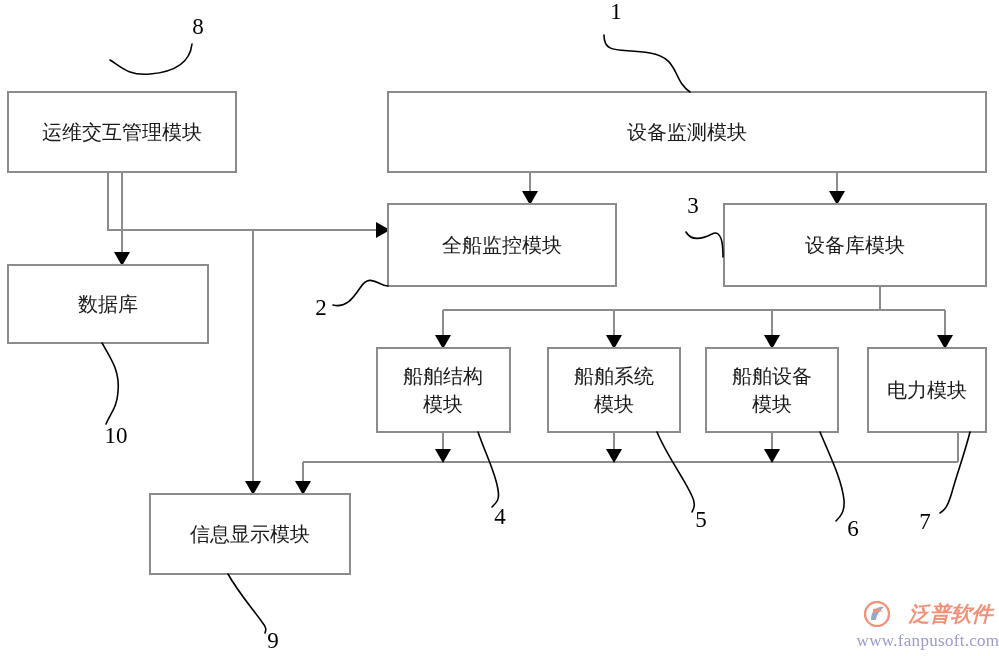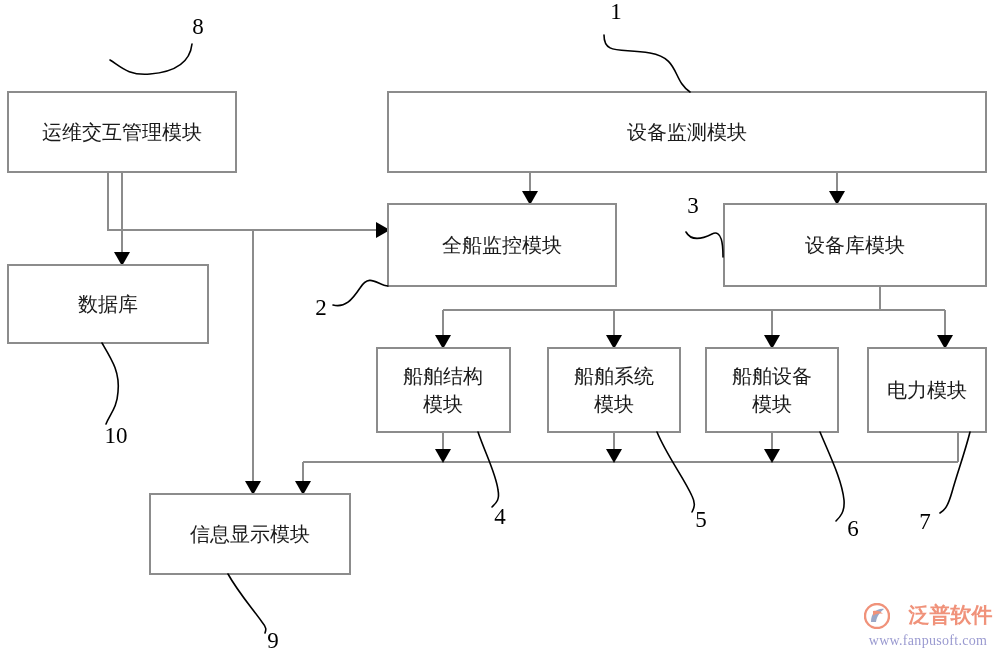--- a/index.html
+++ b/index.html
@@ -71,37 +71,38 @@
     flex-direction: column;
     align-items: center;
     justify-content: center;
     pointer-events: none;
   }
   .wm-top {
     display: flex;
     align-items: center;
     gap: 19px;
     height: 30px;
+    font-style: italic;
   }
   .wm-mark {
     width: 26px;
     height: 26px;
     flex: 0 0 auto;
   }
   .wm-name {
     font-family: "DejaVu Sans", "Liberation Sans", sans-serif;
     font-size: 21px;
     font-weight: bold;
     color: #f0927a;
     letter-spacing: 0px;
     line-height: 1;
   }
   .wm-url {
     font-family: "Liberation Serif", "DejaVu Serif", serif;
-    font-size: 14px;
+    font-size: 17px;
     color: #9a9ad0;
     line-height: 1;
     margin-top: 3px;
     letter-spacing: 0.3px;
   }
 </style>
 </head>
 <body>
 
 <div id="diagram-root">

